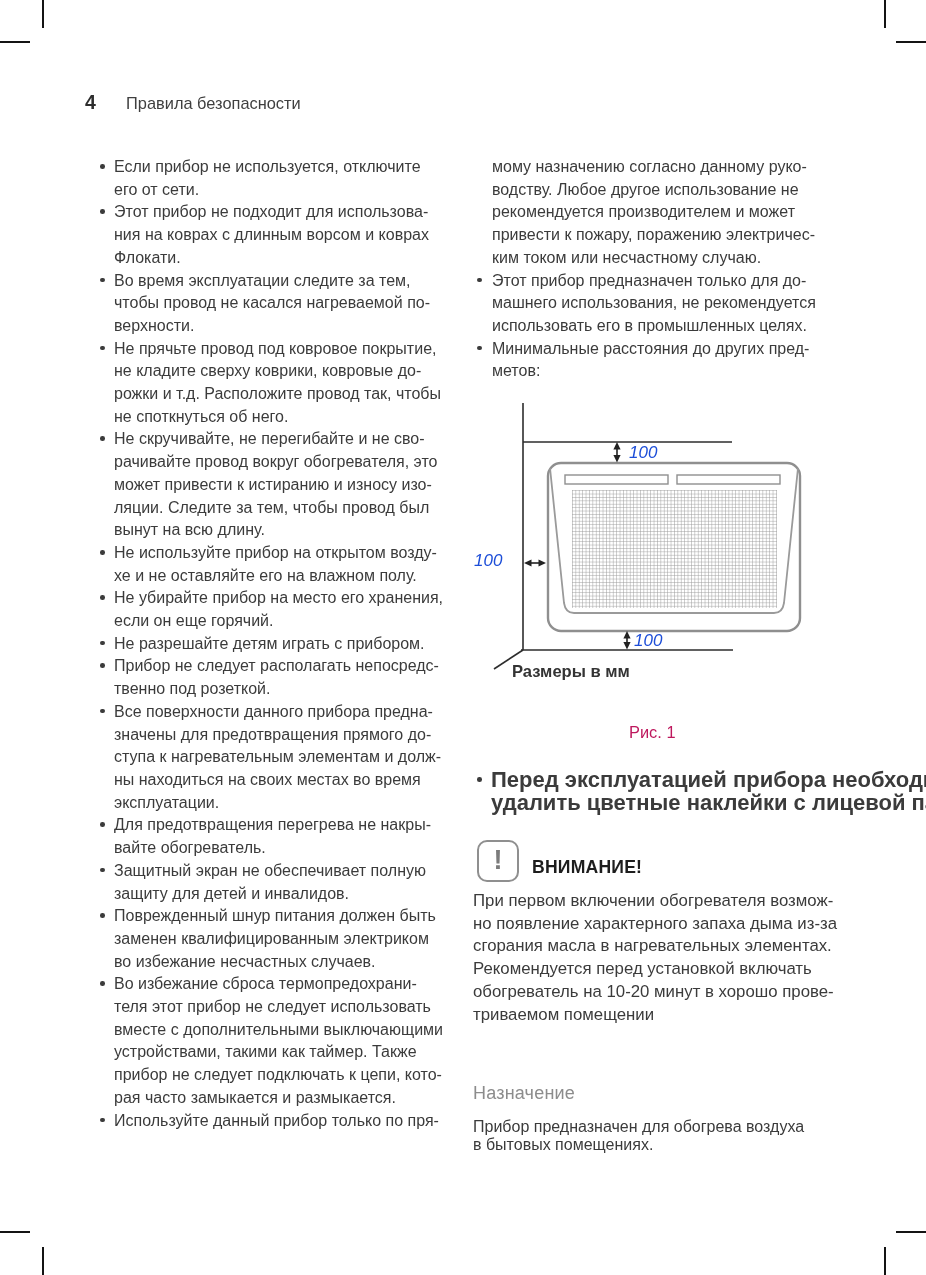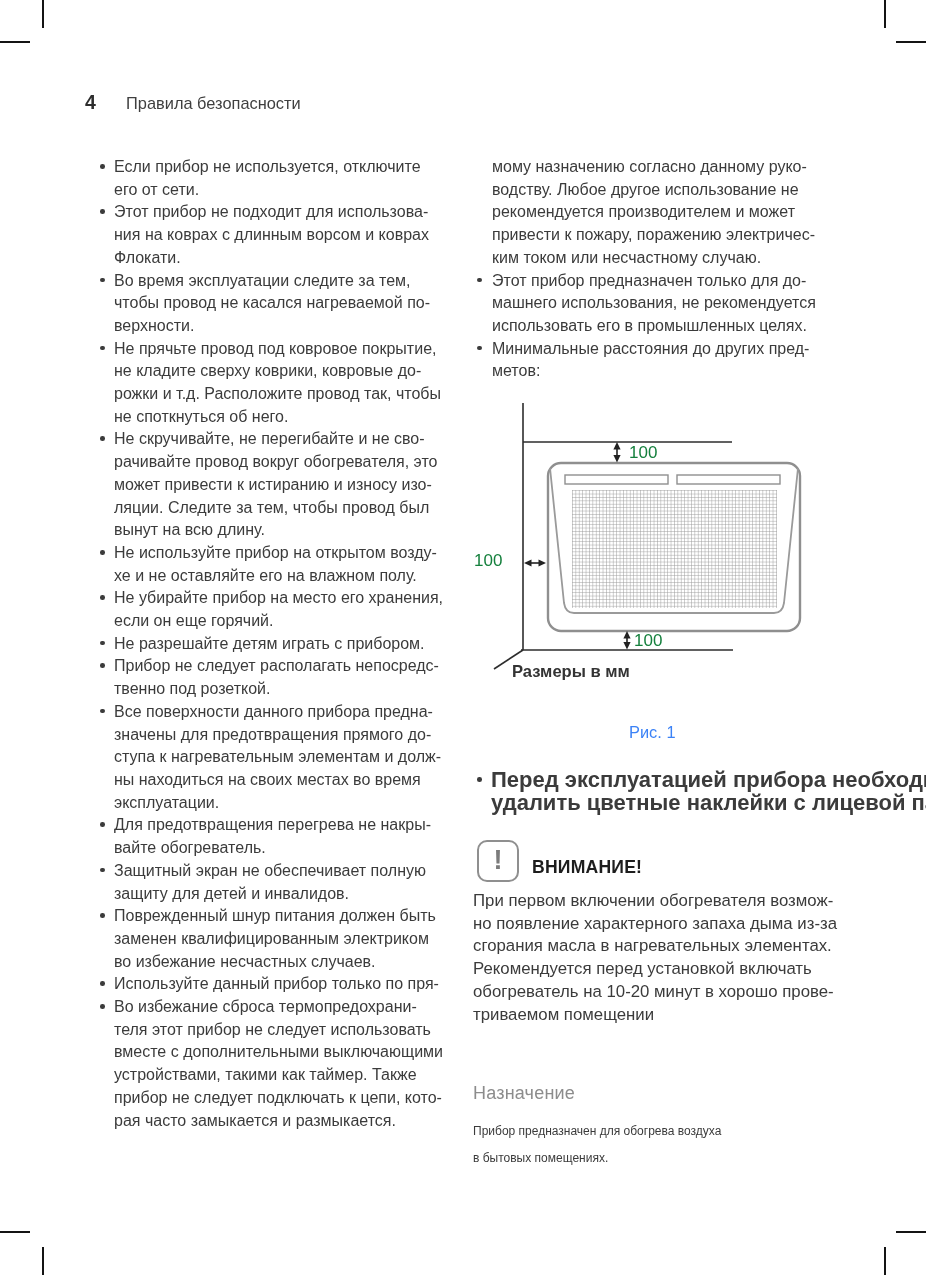--- a/index.html
+++ b/index.html
@@ -17,37 +17,37 @@
   #hdr-title{left:126px;top:94px;font-size:16.4px;color:#3f3f3f;}
   
   .col{position:absolute;top:156px;font-size:16px;line-height:22.7px;color:#3b3b3b;}
   #col-left{left:99px;width:374px;}
   #col-right{left:476px;width:412px;}
   .li{position:relative;padding-left:15px;}
   #col-right .li{padding-left:16px;}
   .dot{position:absolute;left:1px;top:8px;width:4.6px;height:4.6px;border-radius:50%;background:#3b3b3b;}
   .cont{margin-left:16px;}
   
-  .dimlbl{font-size:17px;color:#15803d;}
+  .dimlbl{font-size:17px;color:#1d4ed8;font-style:italic;}
   #dim-top{left:629px;top:443px;}
   #dim-left{left:474px;top:551px;}
   #dim-bottom{left:634px;top:631px;}
   #units-lbl{left:512px;top:662px;font-size:16.6px;color:#333;font-weight:bold;}
-  #fig-caption{left:629px;top:723px;font-size:16.4px;color:#3b82f6;}
+  #fig-caption{left:629px;top:723px;font-size:16.4px;color:#be185d;}
   
   #r-after-fig{left:476px;top:769px;width:414px;font-size:22px;line-height:22.7px;font-weight:bold;}
   
   #warn-icon{left:477px;top:840px;width:38px;height:38px;border:2.6px solid #8f8f8f;border-radius:10px;
     display:flex;align-items:center;justify-content:center;}
   #warn-icon .bang{font-size:27px;font-weight:700;color:#7b7b7b;line-height:1;transform:translateY(-1px);}
   #warn-title{left:532px;top:857px;font-size:17.6px;font-weight:700;color:#1d1d1d;letter-spacing:.2px;}
   #warn-body{left:473px;top:890px;width:418px;font-size:16.8px;line-height:22.7px;}
   
   #sec-title{left:473px;top:1060px;font-size:18px;font-weight:400;color:#8c8c8c;letter-spacing:.2px;margin-top:23px;}
-  #sec-body{left:473px;top:1118px;width:418px;font-size:12px;line-height:27px;}
+  #sec-body{left:473px;top:1118px;width:418px;font-size:16px;line-height:18px;}
   
   #fig-svg{left:470px;top:395px;}
 </style>
 </head>
 <body>
 
 <div id="page">
 
   <div class="crop" style="left:42px;top:0;width:2px;height:28px;"></div>
   <div class="crop" style="left:0;top:41px;width:30px;height:2px;"></div>
@@ -132,30 +132,30 @@
 защиту для детей и инвалидов.</div>
       </div>
     <div class="li">
         <span class="dot"></span>
         <div class="pre">Поврежденный шнур питания должен быть
 заменен квалифицированным электриком
 во избежание несчастных случаев.</div>
       </div>
     <div class="li">
         <span class="dot"></span>
-        <div class="pre">Используйте данный прибор только по пря-</div>
-      </div>
-    <div class="li">
-        <span class="dot"></span>
         <div class="pre">Во избежание сброса термопредохрани-
 теля этот прибор не следует использовать
 вместе с дополнительными выключающими
 устройствами, такими как таймер. Также
 прибор не следует подключать к цепи, кото-
 рая часто замыкается и размыкается.</div>
+      </div>
+    <div class="li">
+        <span class="dot"></span>
+        <div class="pre">Используйте данный прибор только по пря-</div>
       </div>
   </div>
 
   <div class="col" id="col-right">
     <div class="cont pre">мому назначению согласно данному руко-
 водству. Любое другое использование не
 рекомендуется производителем и может
 привести к пожару, поражению электричес-
 ким током или несчастному случаю.</div>
     <div class="li">

